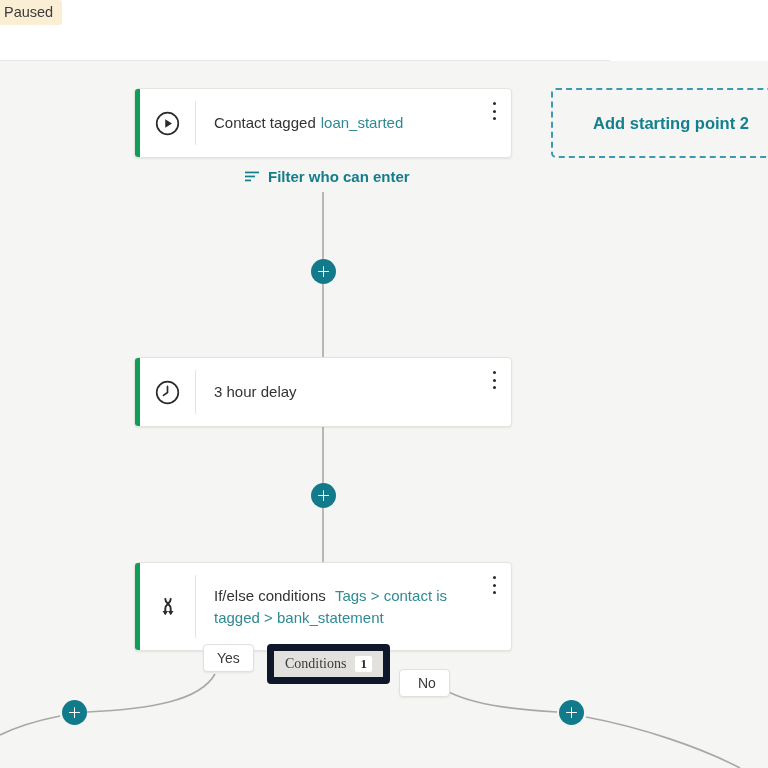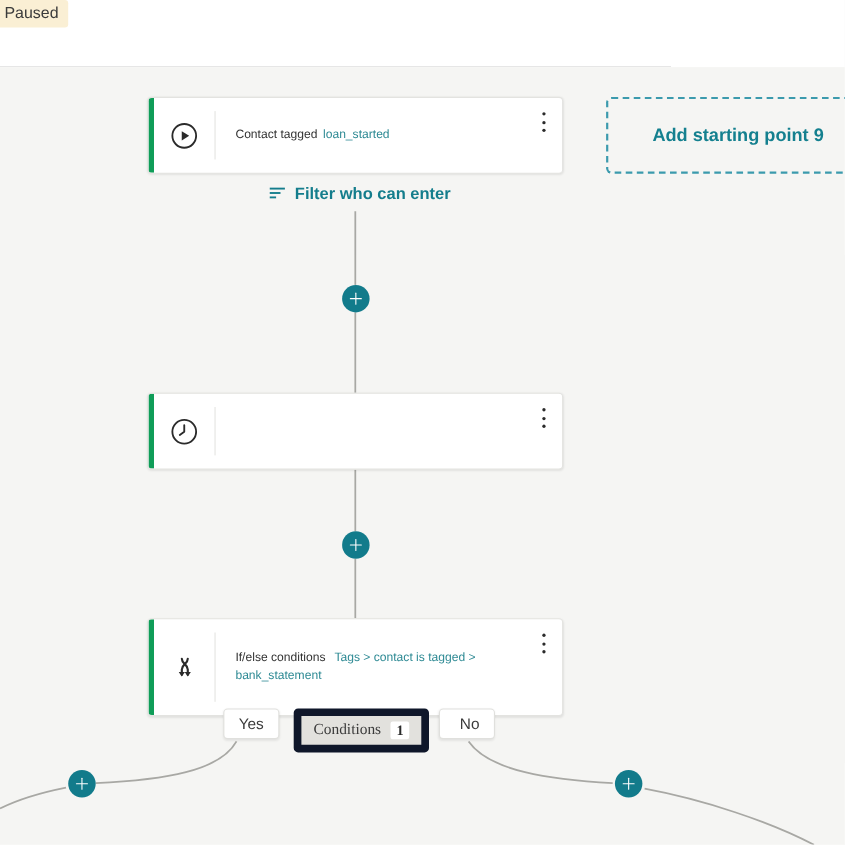--- a/index.html
+++ b/index.html
@@ -83,21 +83,21 @@
     width: 1px;
     flex: 0 0 1px;
     background: #e4e4e1;
     margin: 12px 0;
   }
   .node .body {
     flex: 1 1 auto;
     display: flex;
     align-items: center;
     padding: 0 30px 0 18px;
-    font-size: 11px;
+    font-size: 15px;
     color: #333333;
     line-height: 1.45;
   }
   .node .body .title { color: #333333; }
   .node .body .link {
     color: #2e8a94;
     margin-left: 5px;
   }
   .kebab {
     position: absolute;
@@ -186,21 +186,21 @@
     border: 1px solid #e0e0dd;
     border-radius: 4px;
     box-shadow: 0 1px 2px rgba(0,0,0,0.07);
     font-size: 14px;
     color: #3a3a3a;
     padding: 5px 13px;
     box-sizing: border-box;
     white-space: nowrap;
   }
   #label-yes { left: 203px; top: 583px; text-align: right; }
-  #label-no  { left: 399px; top: 583px; padding-left: 18px; }
+  #label-no  { left: 399px; top: 608px; padding-left: 18px; }
   .conditions-chip {
     position: absolute;
     left: 267px; top: 583px;
     background: #e2e1dd;
     border: 7px solid #0f172a;
     border-radius: 4px;
     padding: 5px 11px;
     font-size: 14px;
     color: #3a3a3a;
     display: flex;
@@ -261,21 +261,21 @@
       <span class="link">loan_started</span>
     </div>
     <div class="kebab">
       <i></i>
         <i></i>
         <i></i>
     </div>
   </div>
 
   <div class="add-start">
-    <span>Add starting point 9</span>
+    <span>Add starting point 2</span>
   </div>
 
   <div class="filter-link">
     <span class="filter-icon">
       <svg width="15" height="11" viewBox="0 0 15 11">
         <rect x="0" y="0.6" width="14" height="1.7" fill="#147d8c"></rect>
         <rect x="0" y="4.6" width="10" height="1.7" fill="#147d8c"></rect>
         <rect x="0" y="8.6" width="6" height="1.7" fill="#147d8c"></rect>
       </svg>
     </span>
@@ -286,20 +286,23 @@
 
   <div class="node" id="node-delay">
     <div class="accent"></div>
     <div class="icon-cell">
       <svg width="27" height="27" viewBox="0 0 24 24" fill="none">
         <circle cx="12" cy="12" r="9.6" stroke="#2b2b2b" stroke-width="1.5"></circle>
         <path d="M12 6.6 V12 L8.4 14.6" stroke="#2b2b2b" stroke-width="1.5" stroke-linecap="round" stroke-linejoin="round"></path>
       </svg>
     </div>
     <div class="divider"></div>
+    <div class="body">
+      <span class="title">3 hour delay</span>
+    </div>
     <div class="kebab">
       <i></i>
         <i></i>
         <i></i>
     </div>
   </div>
 
   <div class="plus" id="plus-2"></div>
 
   <div class="node" id="node-ifelse">

